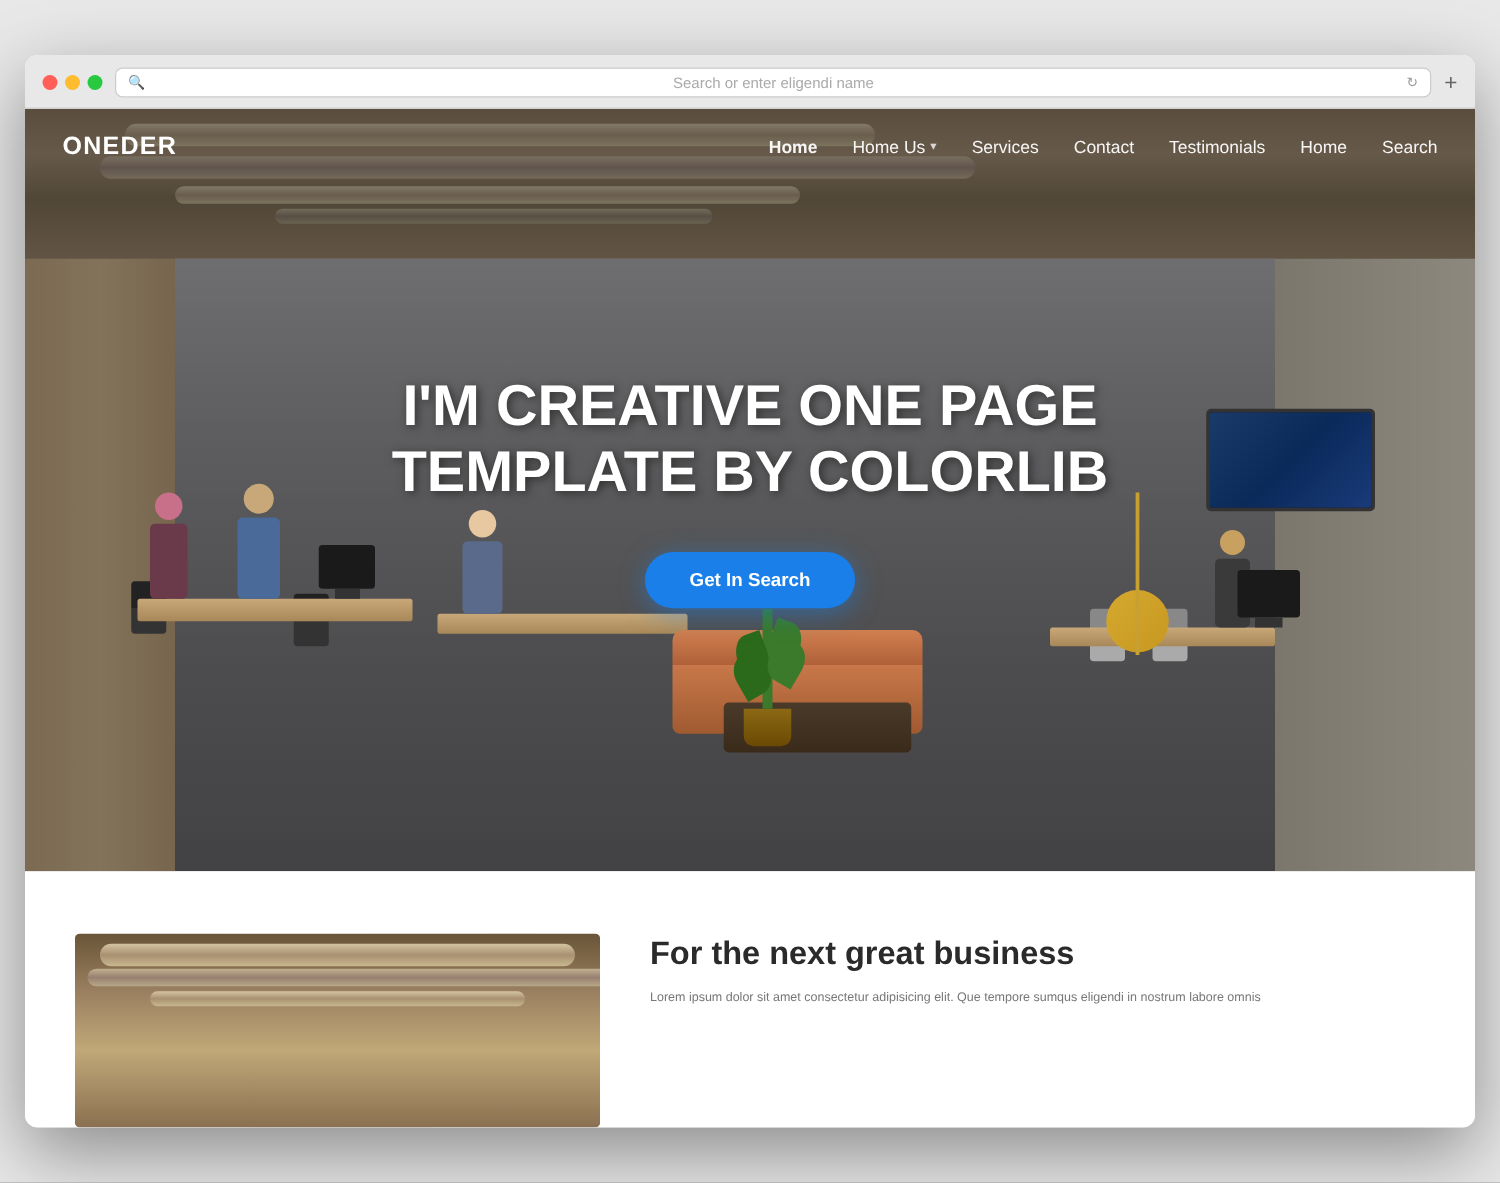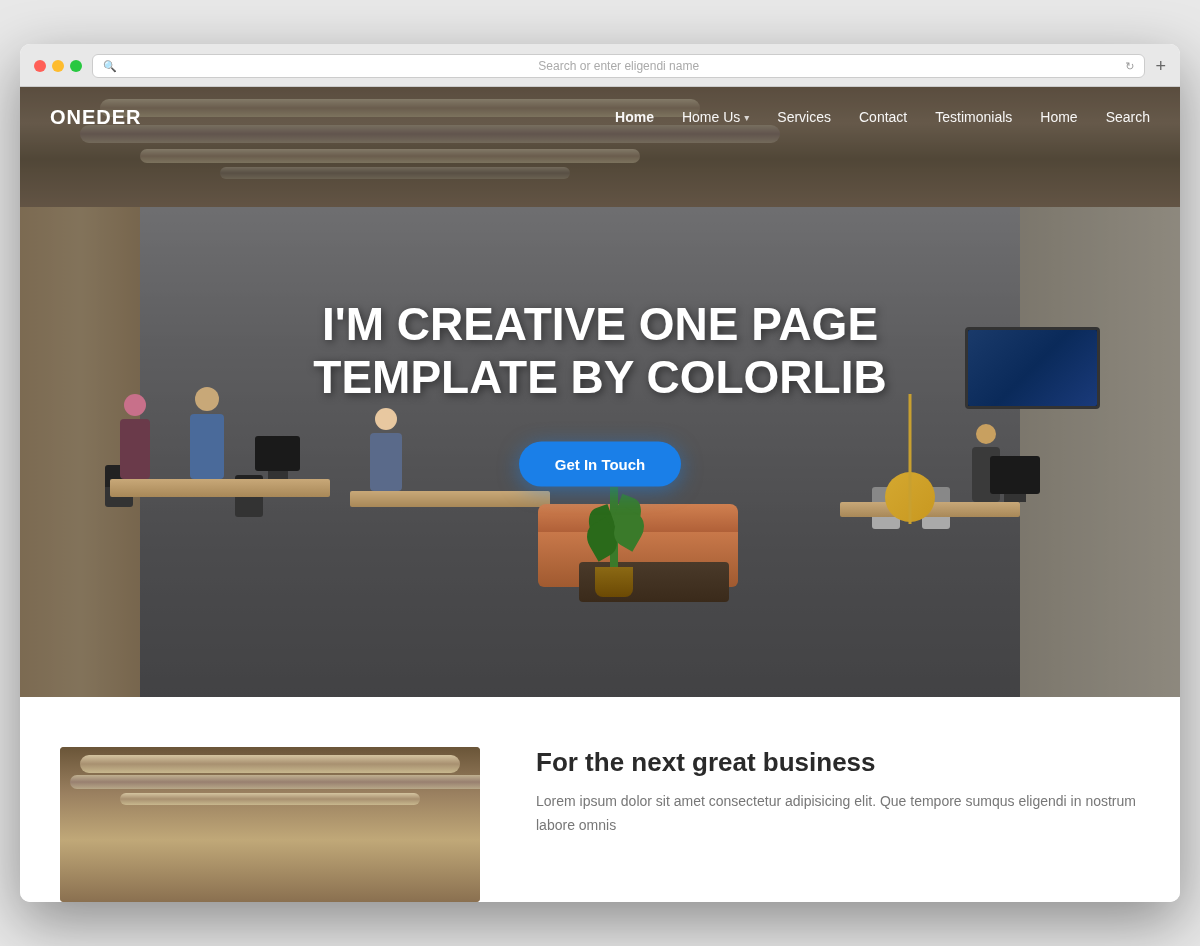--- a/index.html
+++ b/index.html
@@ -219,21 +219,21 @@
     }
     .about-title {
       text-align: center;
       font-size: 34px;
       font-weight: 700;
       color: #1a7fe8;
       margin-bottom: 40px;
     }
     .about-content {
       display: flex;
-      gap: 56px;
+      gap: 40px;
       align-items: flex-start;
     }
     .about-image {
       width: 420px;
       height: 155px;
       flex-shrink: 0;
       background: linear-gradient(135deg, #8b7355 0%, #a0896a 30%, #7a6848 60%, #9a8060 100%);
       border-radius: 4px;
       overflow: hidden;
       position: relative;
@@ -260,21 +260,21 @@
     .about-text-col {
       flex: 1;
     }
     .about-subtitle {
       font-size: 26px;
       font-weight: 600;
       color: #2a2a2a;
       margin-bottom: 12px;
     }
     .about-body {
-      font-size: 14px;
+      font-size: 10px;
       color: #777;
       line-height: 1.7;
     }
   </style>
 </head>
 <body>
 
 <div class="browser-window">
 
   <div class="browser-chrome">
@@ -409,21 +409,21 @@
           <a class="nav-link">Services</a>
           <a class="nav-link">Contact</a>
           <a class="nav-link">Testimonials</a>
           <a class="nav-link">Home</a>
           <a class="nav-link">Search</a>
         </div>
       </nav>
 
       <div class="hero-content">
         <h1 class="hero-title">I'M CREATIVE ONE PAGE TEMPLATE BY COLORLIB</h1>
-        <button class="hero-btn">Get In Touch</button>
+        <button class="hero-btn">Get In Search</button>
       </div>
     </div>
 
     <div class="about-section">
       <div class="about-content">
         <div class="about-image">
           <div class="about-image-inner"></div>
           <div class="about-pipes">
             <div class="about-pipe" style="top:8px;left:20px;width:380px;"></div>
             <div class="about-pipe" style="top:28px;left:10px;width:420px;background:linear-gradient(180deg,#c0b090 0%,#988070 50%,#b8a888 100%);height:14px;"></div>

